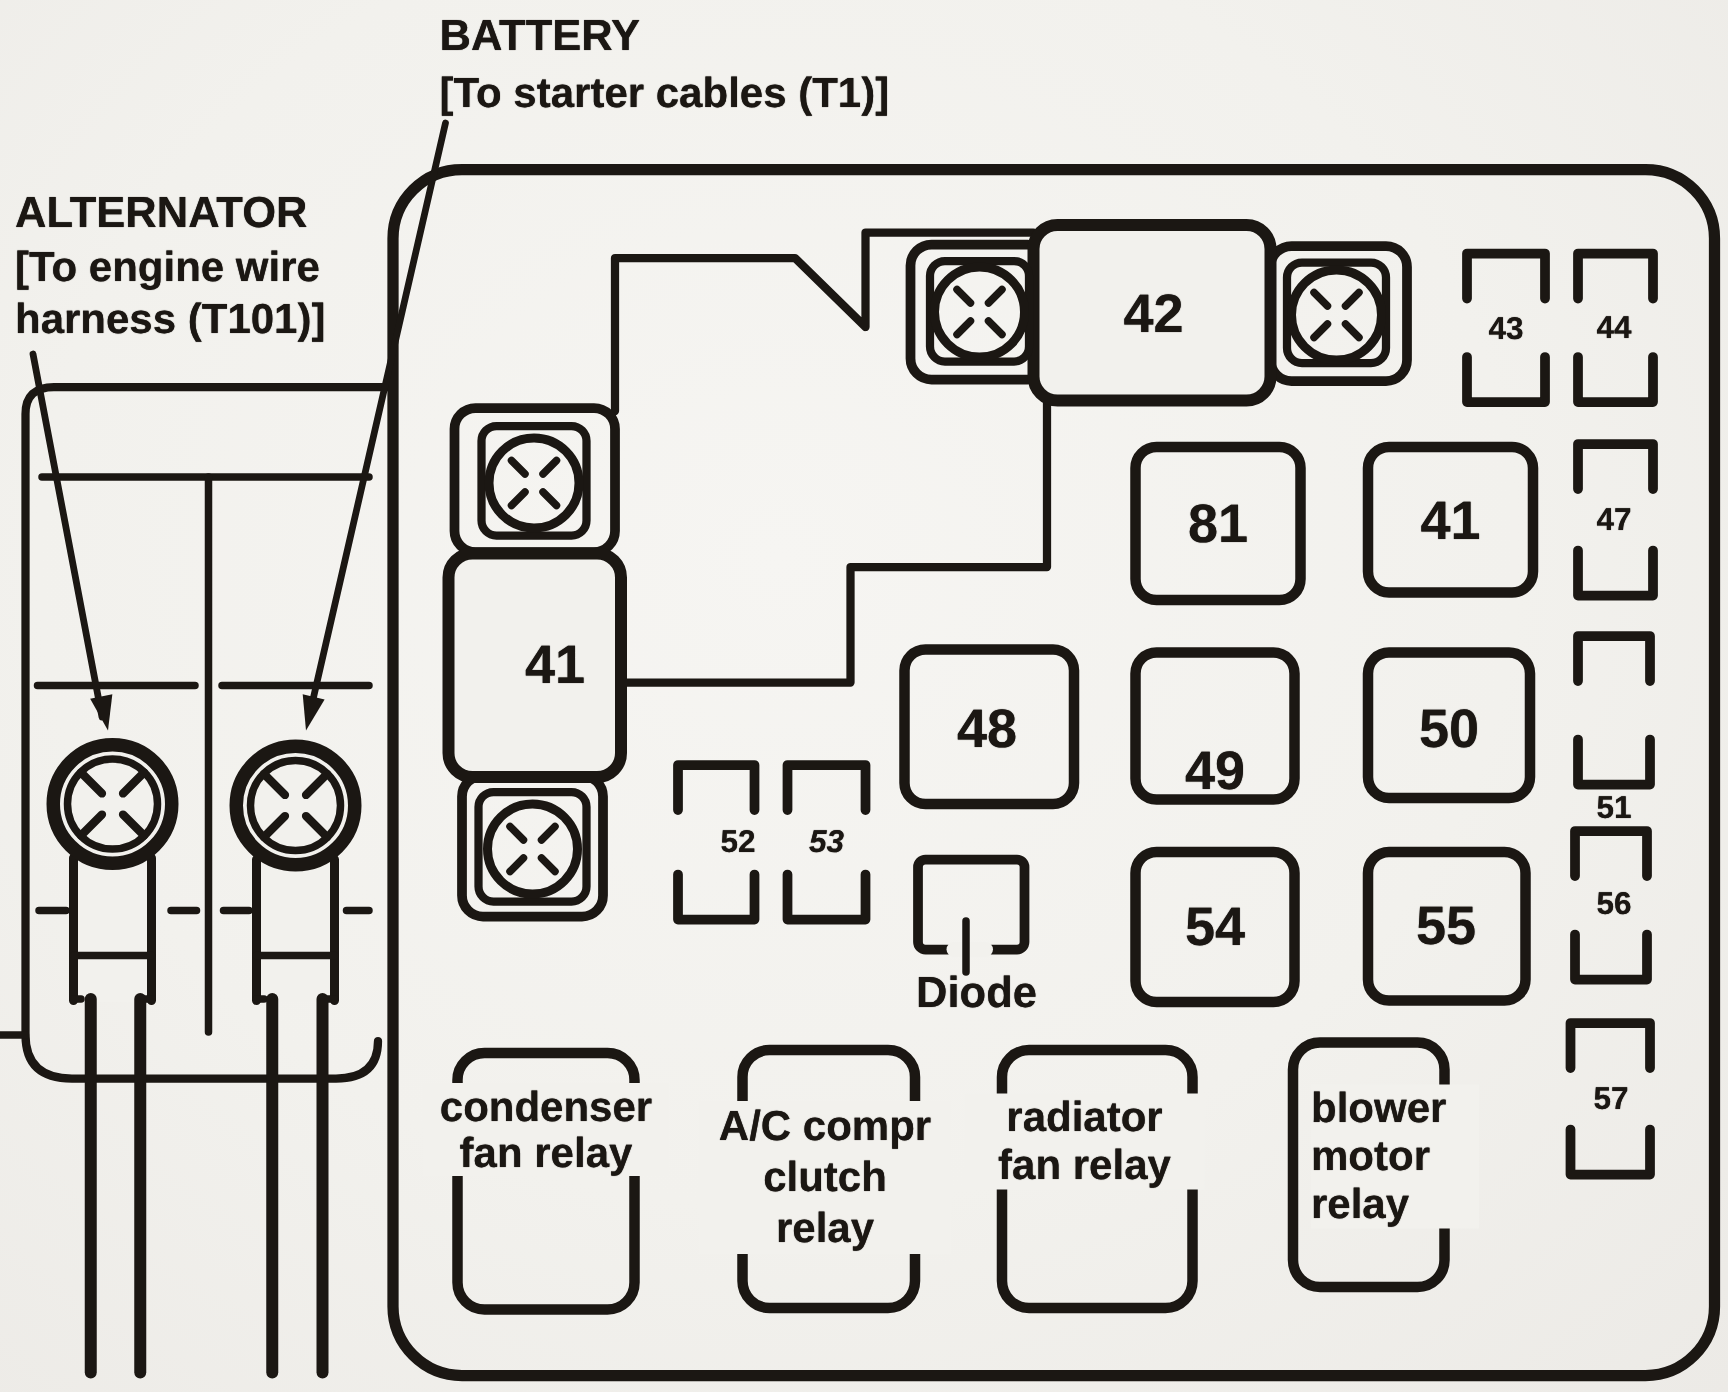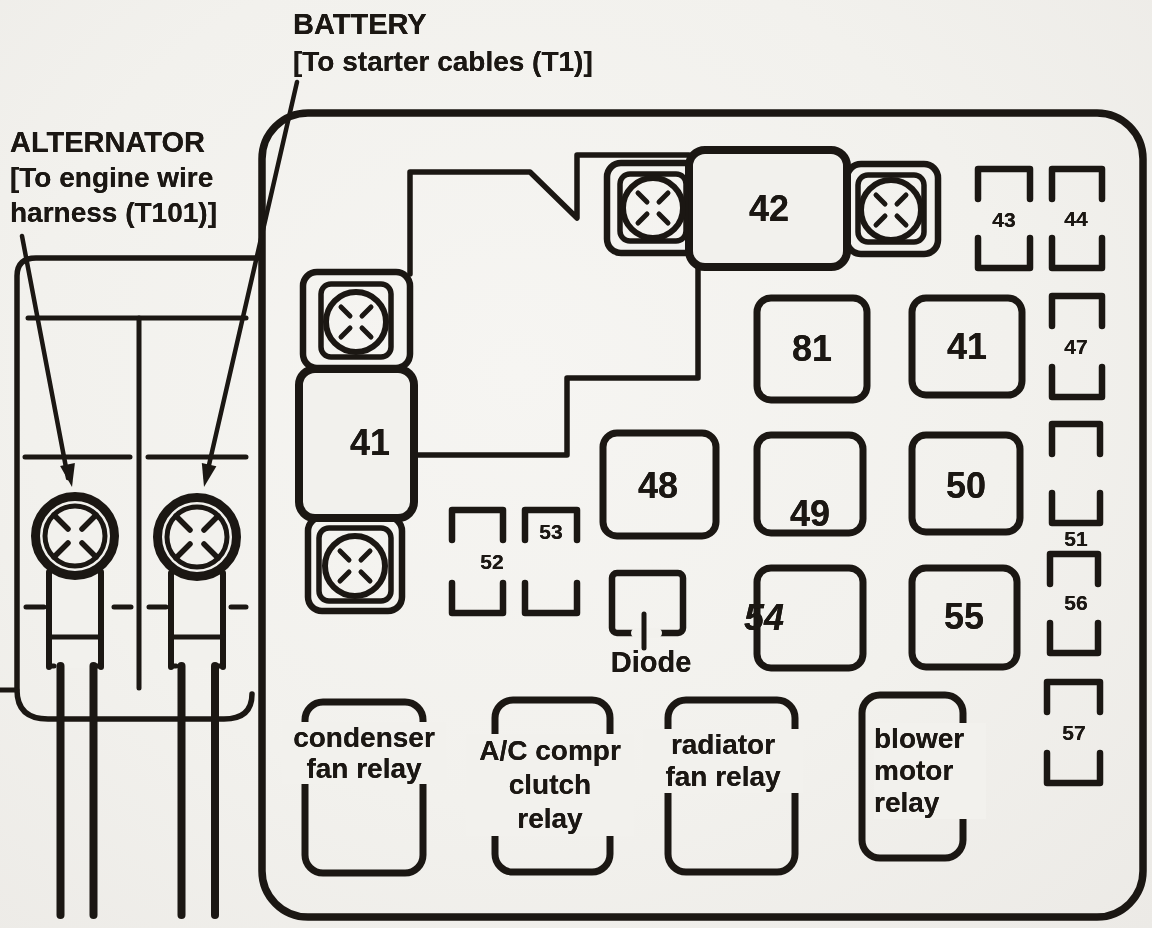--- a/index.html
+++ b/index.html
@@ -162,22 +162,22 @@
 <div class="num small" style="left:1004px;top:220px;">43</div>
 <div class="num small" style="left:1076px;top:219px;">44</div>
 <div class="num" style="left:812px;top:349px;">81</div>
 <div class="num" style="left:967px;top:347px;">41</div>
 <div class="num small" style="left:1076px;top:347px;">47</div>
 <div class="num" style="left:658px;top:486px;">48</div>
 <div class="num" style="left:810px;top:487px;margin-top:12px;">49</div>
 <div class="num" style="left:966px;top:486px;">50</div>
 <div class="num small" style="left:1076px;top:500px;margin-top:24px;">51</div>
 <div class="num small" style="left:492px;top:562px;">52</div>
-<div class="num small" style="left:551px;top:532px;">53</div>
-<div class="num" style="left:764px;top:618px;font-style:italic;">54</div>
+<div class="num small" style="left:551px;top:562px;font-style:italic;">53</div>
+<div class="num" style="left:810px;top:618px;">54</div>
 <div class="num" style="left:964px;top:617px;">55</div>
 <div class="num small" style="left:1076px;top:603px;">56</div>
 <div class="num small" style="left:1074px;top:733px;">57</div>
 
 <div class="diode-label" style="left:596px;top:646px;">Diode</div>
 
 <div class="relay-label" style="left:282px;top:722px;width:164px;line-height:31px;">
   <div>condenser</div>
   <div>fan relay</div>
 </div>

